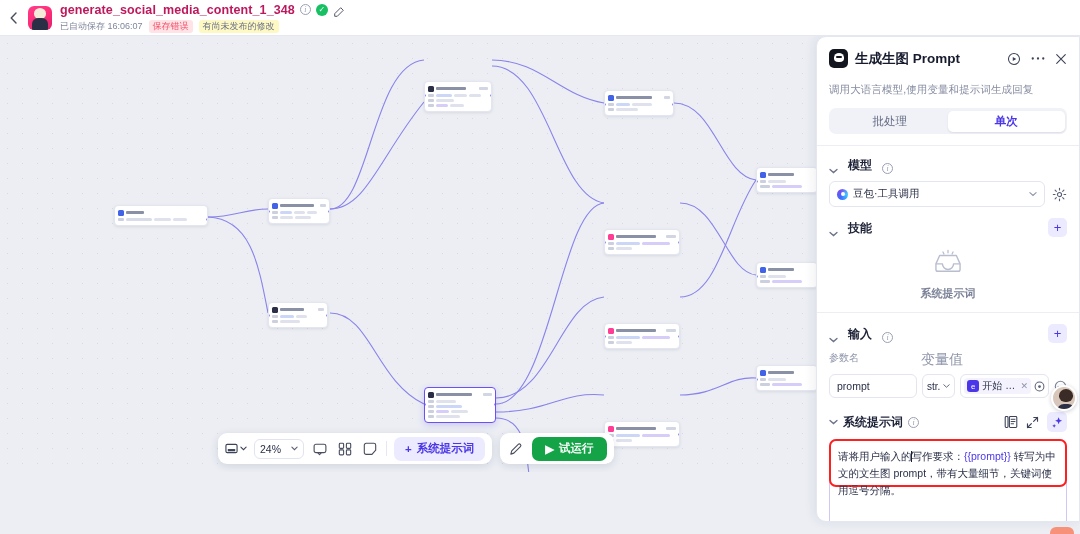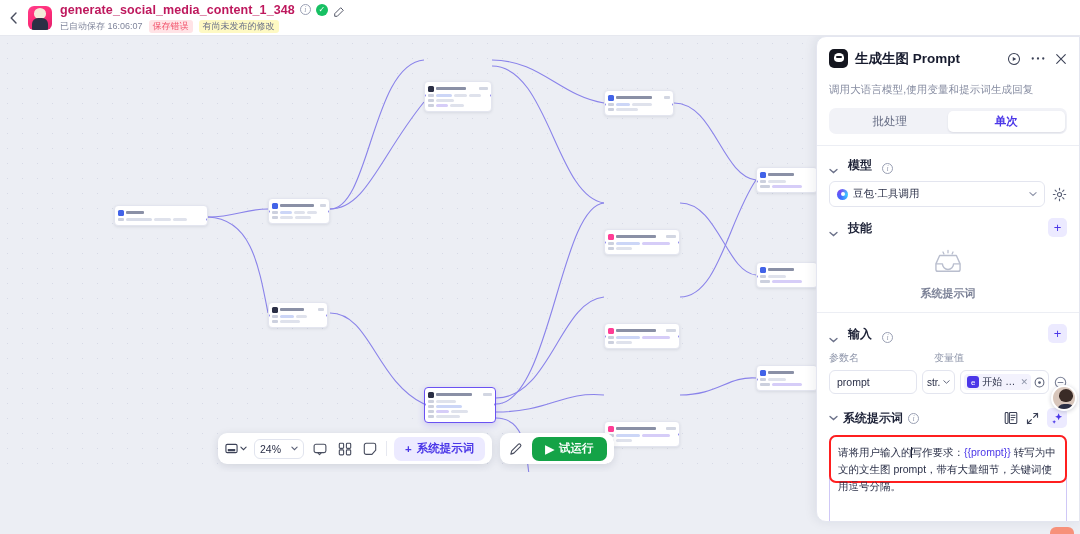--- a/index.html
+++ b/index.html
@@ -203,23 +203,23 @@
   .model-name { font-size: 10.5px; color: #2b3048; flex: 1; }
   .gear { width: 15px; height: 15px; color: #5a6076; cursor: pointer; flex: none; }
 
   .skill-empty {
     margin: 12px 0 10px 0; display: flex; flex-direction: column;
     align-items: center; gap: 7px;
   }
   .skill-icon { color: #b9bece; }
   .skill-text { font-size: 11px; color: #7d8398; font-weight: bold; }
 
-  .io-head { display: flex; margin-top: 8px; gap: 13px; }
+  .io-head { display: flex; margin-top: 8px; }
   .io-h1 { width: 92px; font-size: 10px; color: #9097ab; }
-  .io-h2 { font-size: 10px; color: #9097ab; }
+  .io-h2 { font-size: 14px; color: #9097ab; }
   .io-row { display: flex; align-items: center; gap: 5px; margin-top: 5px; }
   .io-name {
     width: 88px; height: 24px; border: 1px solid #e3e5ef; border-radius: 6px;
     font-size: 10.5px; color: #2b3048; padding: 0 7px; display: flex; align-items: center;
   }
   .io-type {
     height: 24px; border: 1px solid #e3e5ef; border-radius: 6px; padding: 0 4px;
     display: flex; align-items: center; gap: 3px; font-size: 10px; color: #2b3048; cursor: pointer;
   }
   .io-var {

